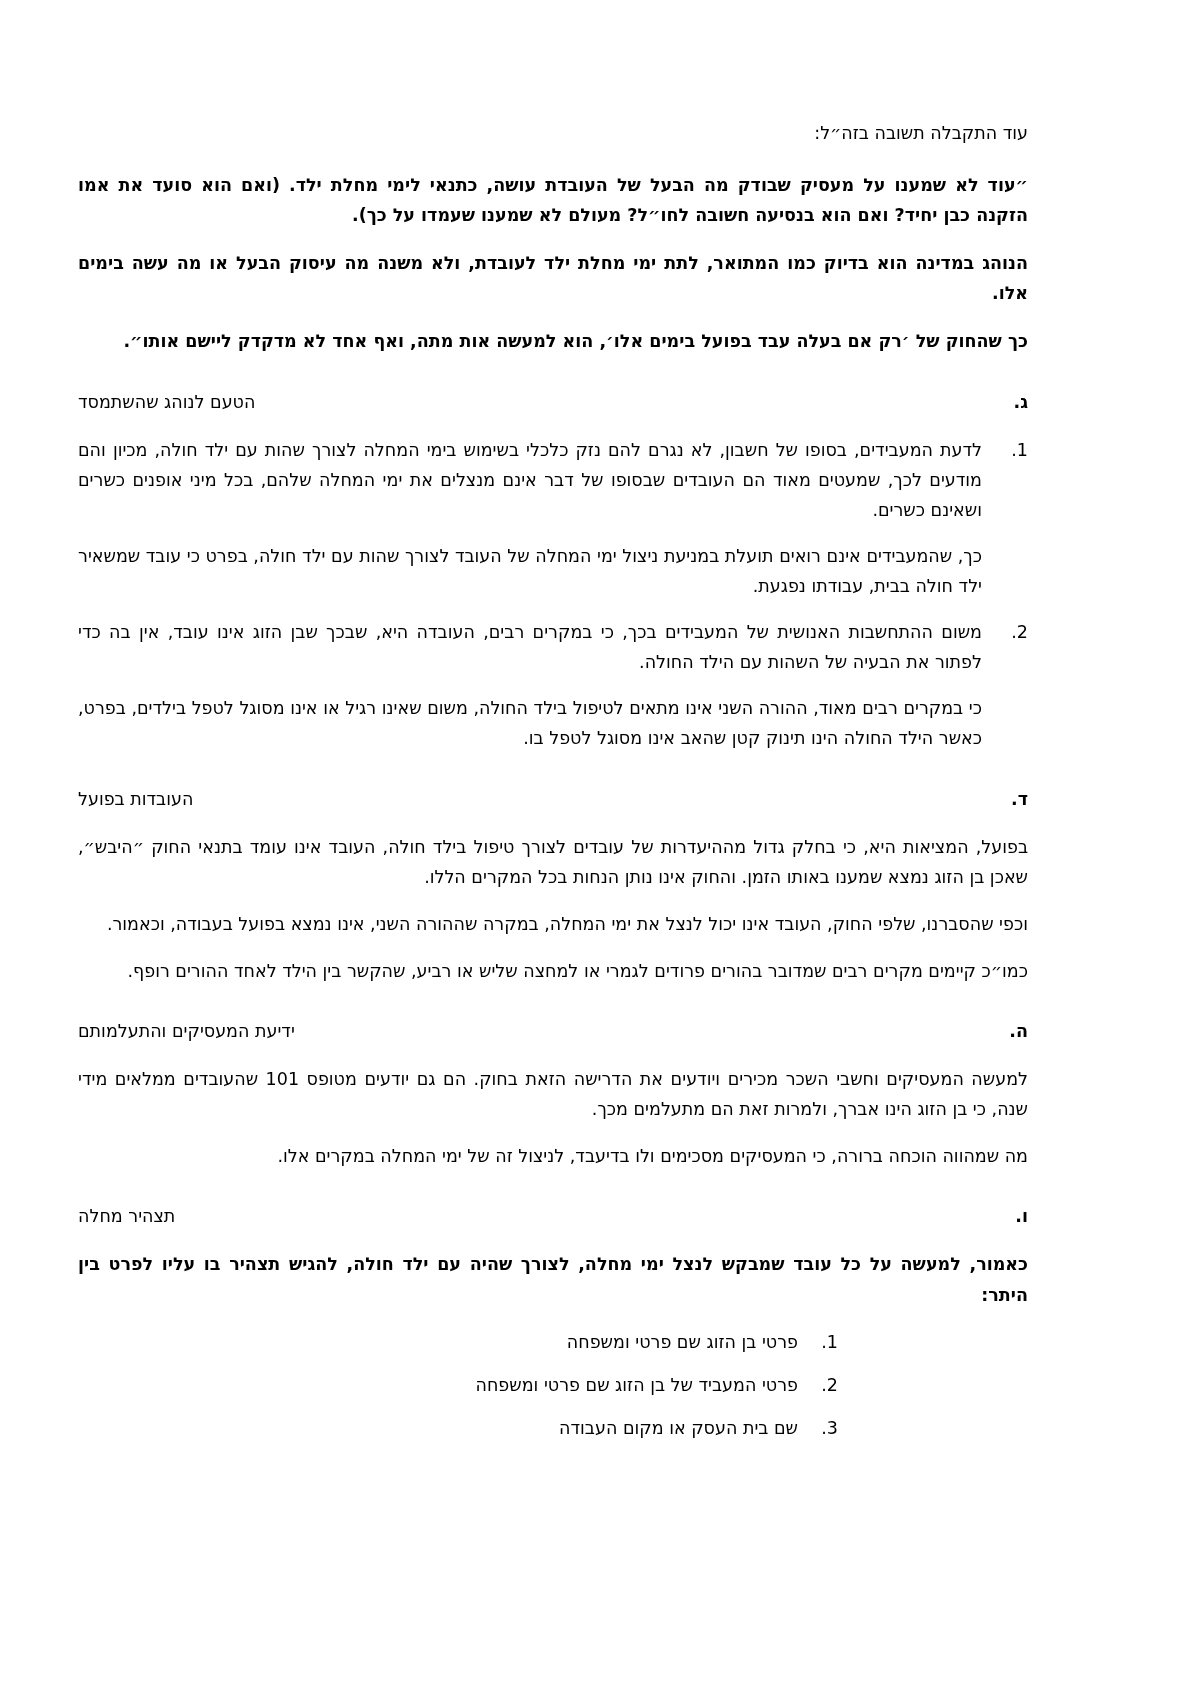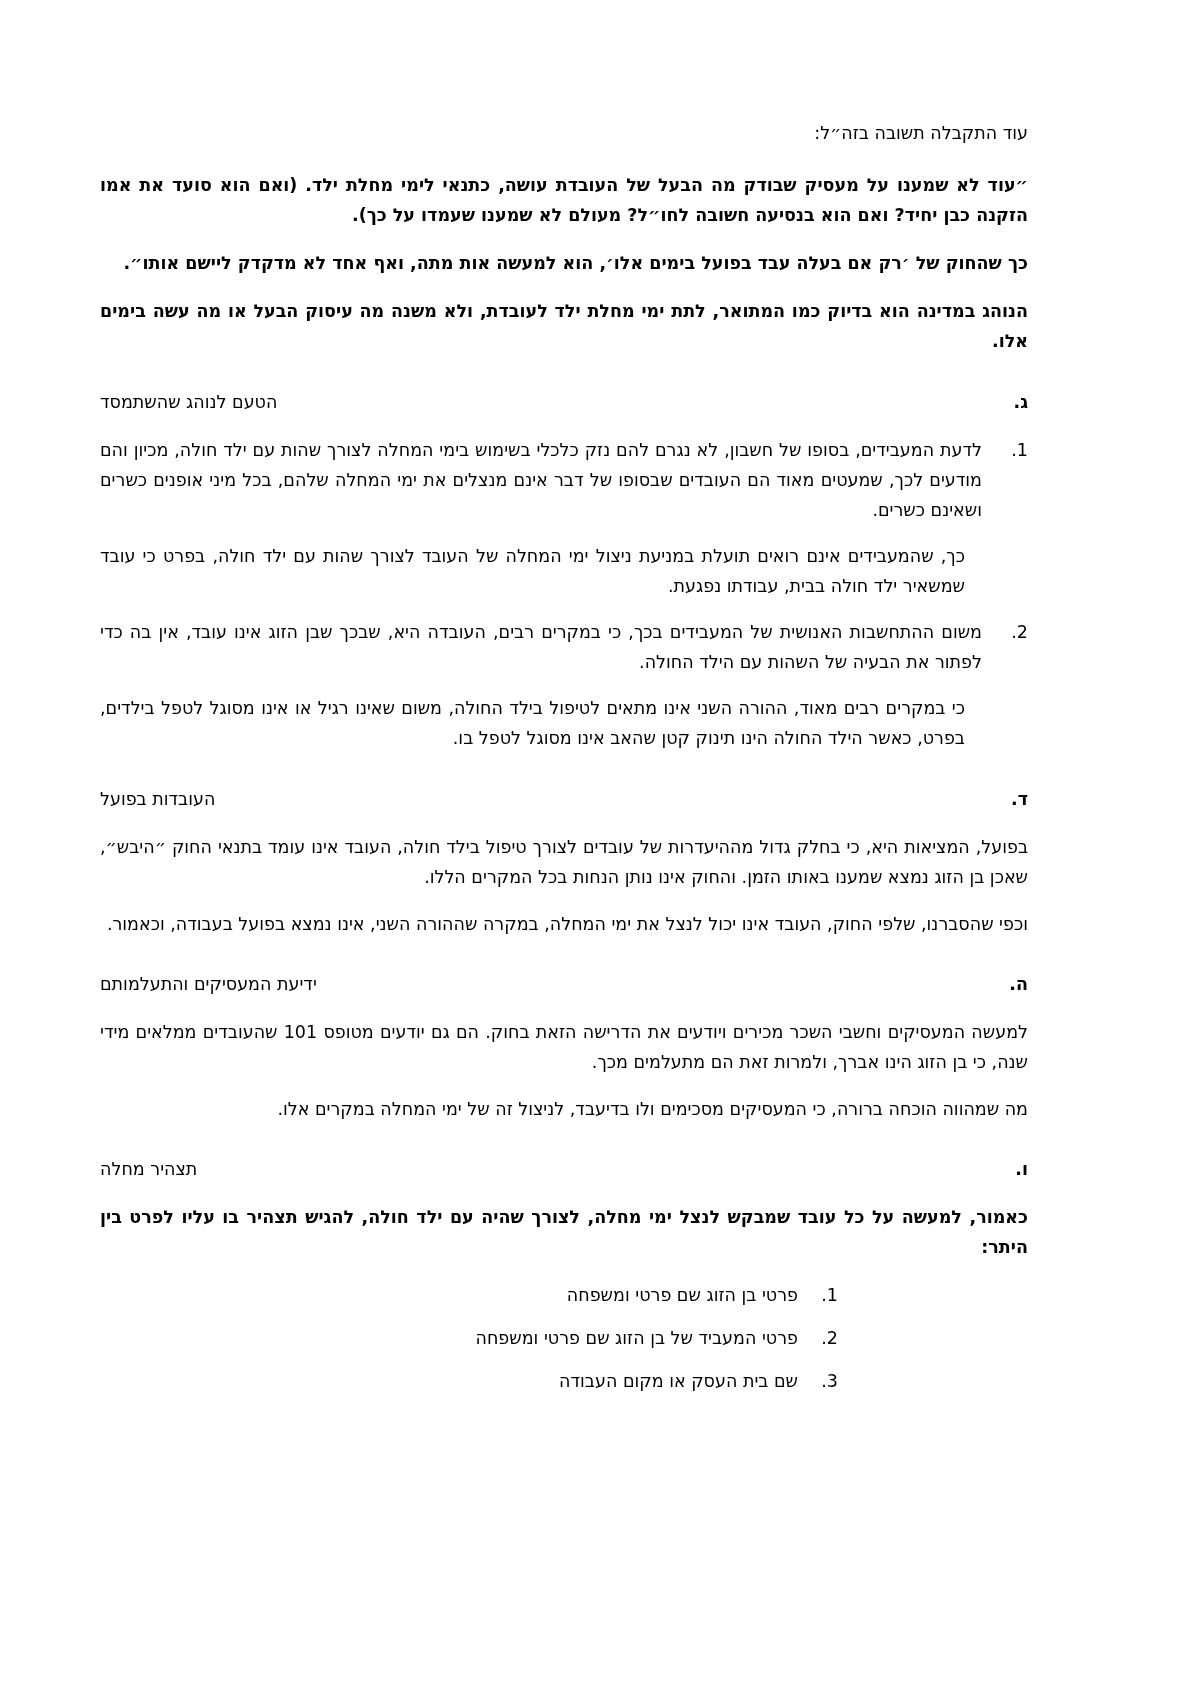--- a/index.html
+++ b/index.html
@@ -11,21 +11,21 @@
   body {
     font-family: "DejaVu Sans", sans-serif;
     color: #000000;
   }
   .page {
     width: 1190px;
     height: 1683px;
     position: relative;
     background: #ffffff;
     box-sizing: border-box;
-    padding: 118px 162px 60px 100px;
+    padding: 118px 162px 60px 78px;
     direction: rtl;
     text-align: right;
   }
   .doc {
     font-size: 17.5px;
     line-height: 1.72;
   }
   p {
     margin: 0 0 17px 0;
   }
@@ -77,21 +77,21 @@
     text-align: right;
     padding-left: 10px;
     box-sizing: border-box;
   }
   .num-row .num-text {
     flex: 1 1 auto;
     text-align: justify;
     text-align-last: right;
   }
   .indent-para {
-    margin-right: 63px;
+    margin-right: 46px;
     text-align: justify;
     text-align-last: right;
     margin-bottom: 16px;
   }
   .bold { font-weight: bold; }
   
   .decl-list {
     margin-top: 16px;
   }
   .decl-row {
@@ -119,22 +119,22 @@
 </head>
 <body>
 
 <div class="page">
   <div class="doc">
 
     <p class="intro">עוד התקבלה תשובה בזה״ל:</p>
 
     <div class="quote-block">
       <p>״עוד לא שמענו על מעסיק שבודק מה הבעל של העובדת עושה, כתנאי לימי מחלת ילד. (ואם הוא סועד את אמו הזקנה כבן יחיד? ואם הוא בנסיעה חשובה לחו״ל? מעולם לא שמענו שעמדו על כך).</p>
+      <p>הנוהג במדינה הוא בדיוק כמו המתואר, לתת ימי מחלת ילד לעובדת, ולא משנה מה עיסוק הבעל או מה עשה בימים אלו.</p>
       <p>כך שהחוק של ׳רק אם בעלה עבד בפועל בימים אלו׳, הוא למעשה אות מתה, ואף אחד לא מדקדק ליישם אותו״.</p>
-      <p>הנוהג במדינה הוא בדיוק כמו המתואר, לתת ימי מחלת ילד לעובדת, ולא משנה מה עיסוק הבעל או מה עשה בימים אלו.</p>
     </div>
 
     <div class="section-head">
       <span class="marker">ג.</span>
       <span class="head-text">הטעם לנוהג שהשתמסד</span>
     </div>
     <div class="sec-body">
 
       <div class="num-row">
         <span class="num">1.</span>
@@ -149,20 +149,21 @@
       <p class="indent-para">כי במקרים רבים מאוד, ההורה השני אינו מתאים לטיפול בילד החולה, משום שאינו רגיל או אינו מסוגל לטפל בילדים, בפרט, כאשר הילד החולה הינו תינוק קטן שהאב אינו מסוגל לטפל בו.</p>
     </div>
 
     <div class="section-head">
       <span class="marker">ד.</span>
       <span class="head-text">העובדות בפועל</span>
     </div>
     <div class="sec-body">
       <p class="justify">בפועל, המציאות היא, כי בחלק גדול מההיעדרות של עובדים לצורך טיפול בילד חולה, העובד אינו עומד בתנאי החוק ״היבש״, שאכן בן הזוג נמצא שמענו באותו הזמן. והחוק אינו נותן הנחות בכל המקרים הללו.</p>
       <p class="justify">וכפי שהסברנו, שלפי החוק, העובד אינו יכול לנצל את ימי המחלה, במקרה שההורה השני, אינו נמצא בפועל בעבודה, וכאמור.</p>
+      <p class="justify">כמו״כ קיימים מקרים רבים שמדובר בהורים פרודים לגמרי או למחצה שליש או רביע, שהקשר בין הילד לאחד ההורים רופף.</p>
     </div>
 
     <div class="section-head">
       <span class="marker">ה.</span>
       <span class="head-text">ידיעת המעסיקים והתעלמותם</span>
     </div>
     <div class="sec-body">
       <p class="justify">למעשה המעסיקים וחשבי השכר מכירים ויודעים את הדרישה הזאת בחוק. הם גם יודעים מטופס 101 שהעובדים ממלאים מידי שנה, כי בן הזוג הינו אברך, ולמרות זאת הם מתעלמים מכך.</p>
       <p class="justify">מה שמהווה הוכחה ברורה, כי המעסיקים מסכימים ולו בדיעבד, לניצול זה של ימי המחלה במקרים אלו.</p>
     </div>

